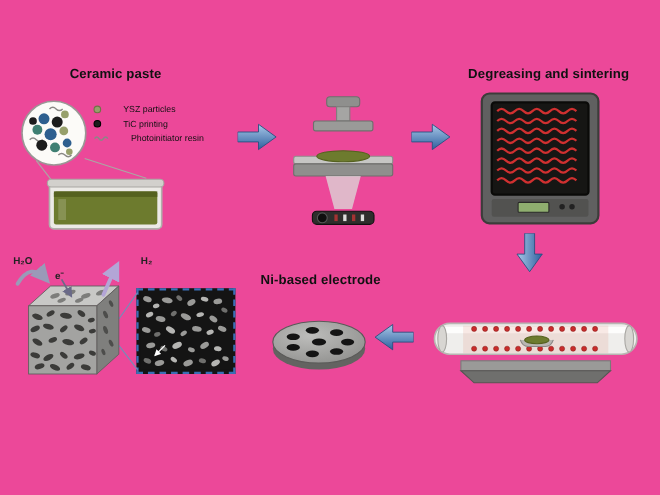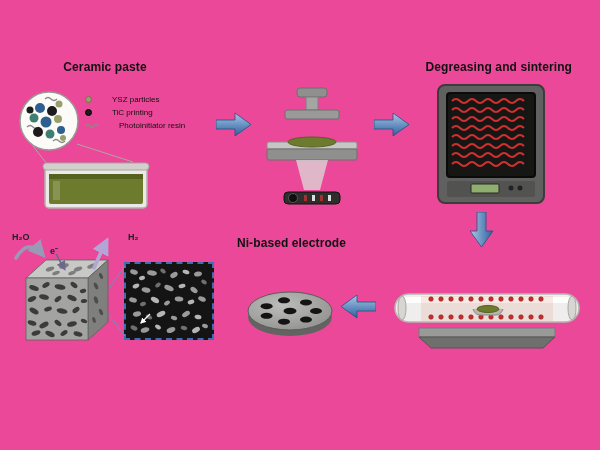--- a/index.html
+++ b/index.html
@@ -198,21 +198,21 @@
   <svg class="abs" style="left:340px; top:293px;" width="36" height="27" viewBox="0 0 36 27">
     <defs>
         <linearGradient id="ag4" x1="0" y1="0" x2="0" y2="1">
       <stop offset="0" stop-color="#a8c8e8"></stop>
           <stop offset="1" stop-color="#2f5f9e"></stop>
         </linearGradient>
       </defs>
     <polygon points="36,9 17,9 17,2 1,13.5 17,25 17,18 36,18" fill="url(#ag4)" stroke="#24507f" stroke-width="0.8"></polygon>
   </svg>
 
-  <div class="step-title" style="left:229px; top:236px; width:125px;">Ni-based electrode</div>
+  <div class="step-title" style="left:229px; top:247px; width:125px;">Ni-based electrode</div>
 
   <svg class="abs" style="left:244px; top:280px;" width="92" height="66" viewBox="0 0 92 66">
     <defs>
         <radialGradient id="discg" cx="0.4" cy="0.35" r="0.85">
       <stop offset="0" stop-color="#bdbdbb"></stop>
           <stop offset="1" stop-color="#8a8a88"></stop>
         </radialGradient>
       </defs>
     <ellipse cx="46" cy="37" rx="42" ry="19" fill="#636361"></ellipse>
     <ellipse cx="46" cy="31" rx="42" ry="19" fill="url(#discg)" stroke="#5a5a58"></ellipse>

